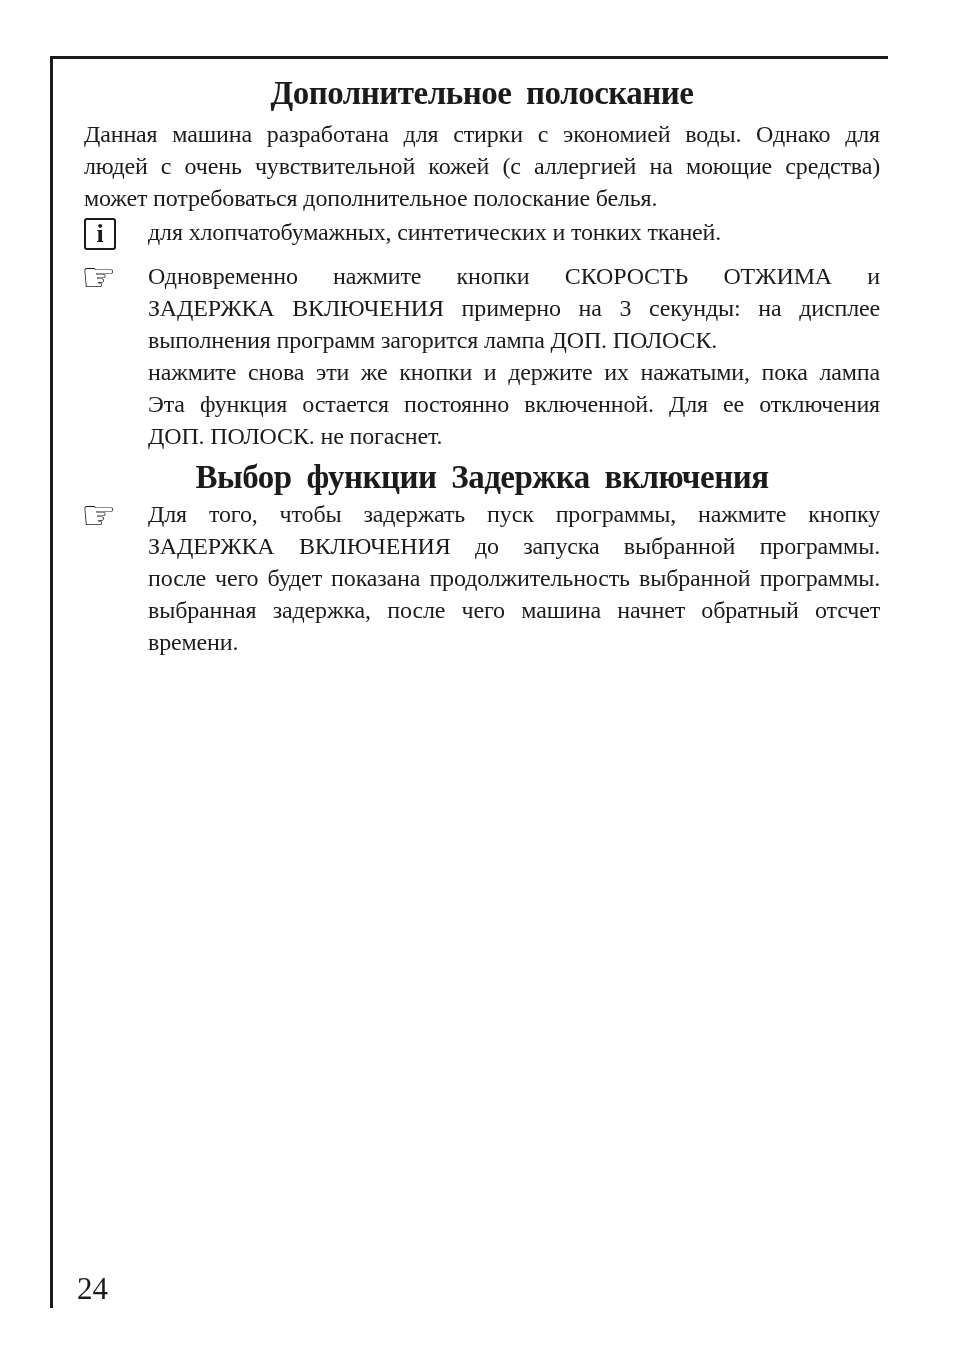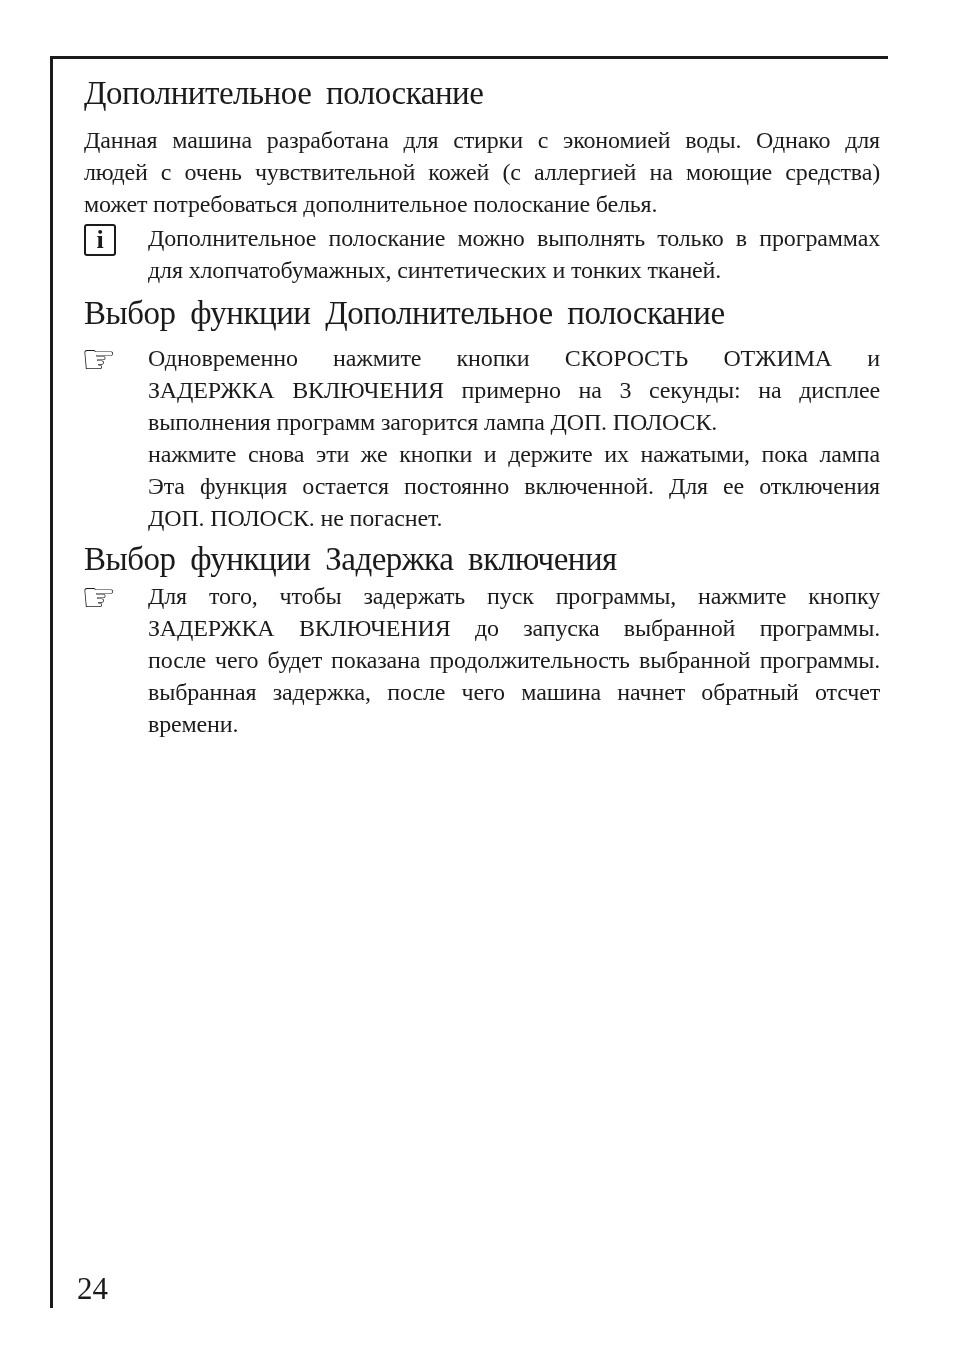--- a/index.html
+++ b/index.html
@@ -19,42 +19,43 @@
   .content {
     position: absolute;
     left: 84px;
     top: 76px;
     width: 796px;
   }
 
   .h {
     margin: 0;
     font-size: 33px;
-    font-weight: normal;
+    font-weight: bold;
     line-height: 34px;
     letter-spacing: -0.5px;
     word-spacing: 7px;
     white-space: nowrap;
+    text-align: center;
   }
   .h.h2 { margin-top: 10px; }
   .h.h3 { margin-top: 8px; }
 
   .body .line {
     font-size: 24px;
     line-height: 32px;
     height: 32px;
     letter-spacing: -0.15px;
     white-space: nowrap;
     text-align: justify;
     text-align-last: justify;
   }
   .body .line.last { text-align-last: left; }
   .b { font-weight: normal; }
 
-  .para { margin-top: 14px; }
+  .para { margin-top: 8px; }
 
   .iconblock { position: relative; padding-left: 64px; }
   .iconblock.note   { margin-top: 2px; }
   .iconblock.instr1 { margin-top: 12px; }
   .iconblock.instr2 { margin-top: 4px; }
 
   .info-icon {
     position: absolute;
     left: 0px; top: 2px;
     width: 28px; height: 28px;
@@ -98,26 +99,24 @@
 
     <div class="body para">
         <div class="line"><span>Данная машина разработана для стирки с экономией воды. Однако для</span></div>
         <div class="line"><span>людей с очень чувствительной кожей (с аллергией на моющие средства)</span></div>
         <div class="line last"><span>может потребоваться дополнительное полоскание белья.</span></div>
       </div>
 
     <div class="iconblock note">
       <span class="info-icon">i</span>
       <div class="body">
-          <div class="line"><span>Дополнительное полоскание можно выполнять только в программах</span></div>
           <div class="line last"><span>для хлопчатобумажных, синтетических и тонких тканей.</span></div>
         </div>
     </div>
 
-    <h1 class="h h2">Выбор функции Дополнительное полоскание</h1>
 
     <div class="iconblock instr1">
       <span class="hand-icon">☞</span>
       <div class="body">
           <div class="line"><span>Одновременно нажмите кнопки </span><span class="b">СКОРОСТЬ ОТЖИМА</span><span> и</span></div>
           <div class="line"><span class="b">ЗАДЕРЖКА ВКЛЮЧЕНИЯ</span><span> примерно на 3 секунды: на дисплее</span></div>
           <div class="line last"><span>выполнения программ загорится лампа </span><span class="b">ДОП. ПОЛОСК.</span></div>
           <div class="line"><span>нажмите снова эти же кнопки и держите их нажатыми, пока лампа</span></div>
           <div class="line"><span>Эта функция остается постоянно включенной. Для ее отключения</span></div>
           <div class="line last"><span class="b">ДОП. ПОЛОСК.</span><span> не погаснет.</span></div>

